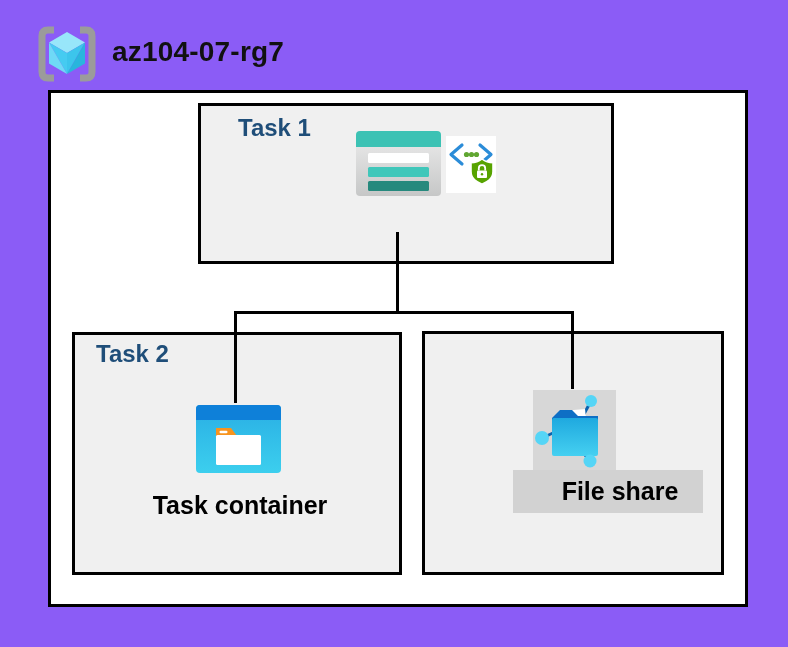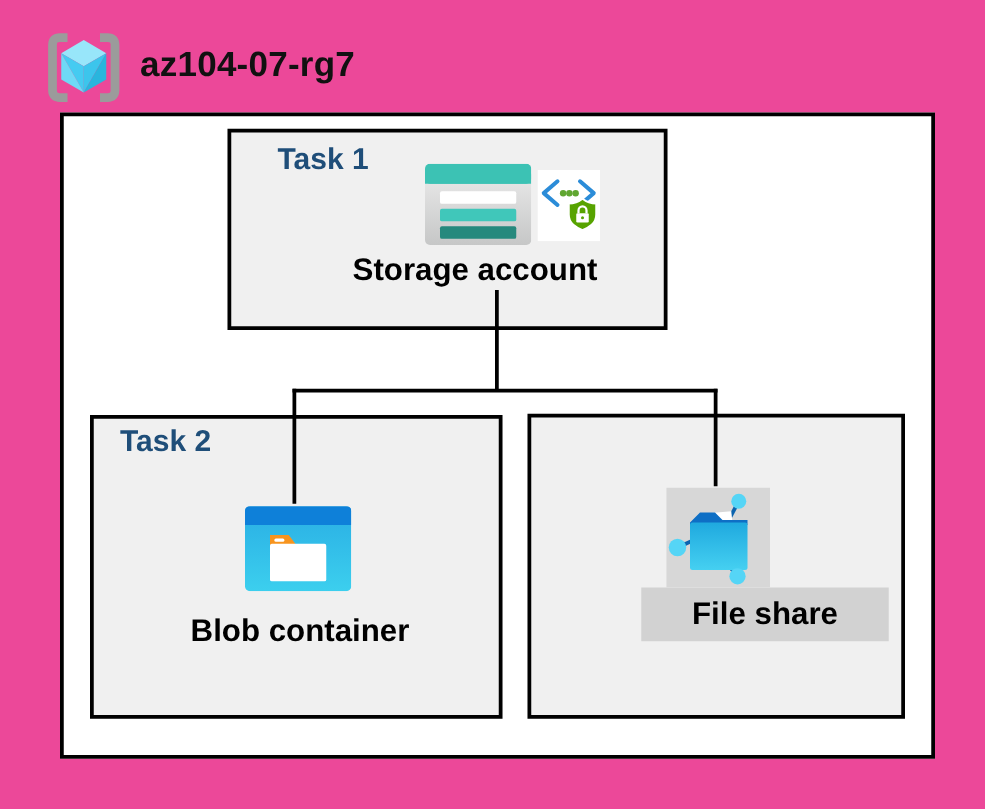--- a/index.html
+++ b/index.html
@@ -1,21 +1,21 @@
 <!DOCTYPE html>
 <html><head>
 <meta charset="utf-8">
 <style>
   html, body { margin: 0; padding: 0; background: #ffffff; }
   body { font-family: "Liberation Sans", "DejaVu Sans", sans-serif; }
   .canvas {
     position: relative;
     width: 788px;
     height: 647px;
-    background: #ec4899;
+    background: #8b5cf6;
     overflow: hidden;
     text-decoration: underline;
   }
   .abs { position: absolute; }
 
   
   .rg-icon { left: 37px; top: 25px; width: 60px; height: 58px; }
   .rg-title {
     left: 112px; top: 36px;
     font-size: 28px; font-weight: bold; color: #111111;
@@ -25,21 +25,21 @@
   
   .outer-box {
     left: 48px; top: 90px; width: 700px; height: 517px;
     border: 3px solid #000000; box-sizing: border-box;
     background: #ffffff;
   }
   .task-box {
     border: 3px solid #000000; box-sizing: border-box;
     background: #f0f0f0;
   }
-  .task1 { left: 182px; top: 103px; width: 352px; height: 161px; }
+  .task1 { left: 198px; top: 103px; width: 416px; height: 161px; }
   .task2 { left: 72px;  top: 332px; width: 330px; height: 243px; }
   .task3 { left: 422px; top: 331px; width: 302px; height: 244px; }
 
   .task-label {
     position: absolute;
     font-size: 24px; font-weight: bold; color: #1F4E79;
     white-space: nowrap;
   }
   .node-label {
     position: absolute;
@@ -54,23 +54,23 @@
   .conn-h  { left: 234px; top: 311px; width: 340px; height: 3px; }
   .conn-v2 { left: 234px; top: 311px; width: 3px; height: 92px; }
   .conn-v3 { left: 571px; top: 311px; width: 3px; height: 78px; }
 
   
   .storage-icon { left: 155px; top: 25px; width: 85px; height: 65px; }
   .secure-icon  { left: 245px; top: 30px; width: 50px; height: 57px; }
   .blob-icon    { left: 121px; top: 70px; width: 85px; height: 68px; }
   .fs-icon-box  { left: 108px; top: 56px; width: 83px; height: 80px; }
   .fs-label-box {
-    left: 88px; top: 136px; width: 198px; height: 43px;
+    left: 88px; top: 136px; width: 166px; height: 43px;
     background: #d2d2d2;
-    display: flex; align-items: center; justify-content: center;
+    display: flex; align-items: center; justify-content: center; padding-left: 24px;
   }
   .fs-label-box .fs-text {
     font-size: 25px; font-weight: bold; color: #000000; white-space: nowrap;
   }
 </style>
 </head>
 <body>
 
 <div class="canvas">
 
@@ -108,39 +108,38 @@
       <polyline points="16,9 5,18.5 16,28" fill="none" stroke="#2B8CD8" stroke-width="3.2" stroke-linecap="round" stroke-linejoin="round"></polyline>
       <polyline points="34,9 45,18.5 34,28" fill="none" stroke="#2B8CD8" stroke-width="3.2" stroke-linecap="round" stroke-linejoin="round"></polyline>
       <circle cx="20.5" cy="18.5" r="2.6" fill="#60A631"></circle>
       <circle cx="25.5" cy="18.5" r="2.6" fill="#60A631"></circle>
       <circle cx="30.5" cy="18.5" r="2.6" fill="#60A631"></circle>
       <path d="M36 23 c3.5 2.8 8 3.8 11 3.8 v8.7 c0 7.5 -6 10.5 -11 12.7 c-5 -2.2 -11 -5.2 -11 -12.7 v-8.7 c3 0 7.5 -1 11 -3.8 z" fill="#57A300" stroke="#ffffff" stroke-width="1.6"></path>
       <path d="M32.8 34.5 v-2.2 a3.2 3.2 0 0 1 6.4 0 v2.2" fill="none" stroke="#ffffff" stroke-width="1.8"></path>
       <rect x="31" y="34.5" width="10" height="7.5" rx="1" fill="#ffffff"></rect>
       <circle cx="36" cy="38.2" r="1.2" fill="#57A300"></circle>
     </svg>
-    <div class="node-label" style="left:195px; top:96px;">Storage account</div>
   </div>
 
   <div class="abs task-box task2">
     <div class="task-label" style="left:21px; top:5px;">Task 2</div>
     <svg class="abs blob-icon" viewBox="0 0 85 68">
       <defs>
         <linearGradient id="bb" x1="0" y1="0" x2="0" y2="1">
           <stop offset="0" stop-color="#29AEE4"></stop>
           <stop offset="1" stop-color="#3CCFEE"></stop>
         </linearGradient>
       </defs>
       <rect x="0" y="0" width="85" height="68" rx="4" fill="url(#bb)"></rect>
       <path d="M0 4 Q0 0 4 0 H81 Q85 0 85 4 V15 H0 Z" fill="#0E80D9"></path>
       <path d="M20 23 h15 l6 8 h-21 z" fill="#F7941E"></path>
       <rect x="23.5" y="25.7" width="8" height="2.6" rx="1.2" fill="#ffffff"></rect>
       <rect x="20" y="30" width="45" height="30" rx="1.5" fill="#ffffff"></rect>
     </svg>
-    <div class="node-label" style="left:165px; top:156px;">Blob container</div>
+    <div class="node-label" style="left:165px; top:156px;">Task container</div>
   </div>
 
   <div class="abs task-box task3">
     <svg class="abs fs-icon-box" viewBox="0 0 83 80">
       <defs>
         <linearGradient id="ff" x1="0" y1="0" x2="0" y2="1">
           <stop offset="0" stop-color="#1FA9DF"></stop>
           <stop offset="1" stop-color="#45D0F1"></stop>
         </linearGradient>
       </defs>

